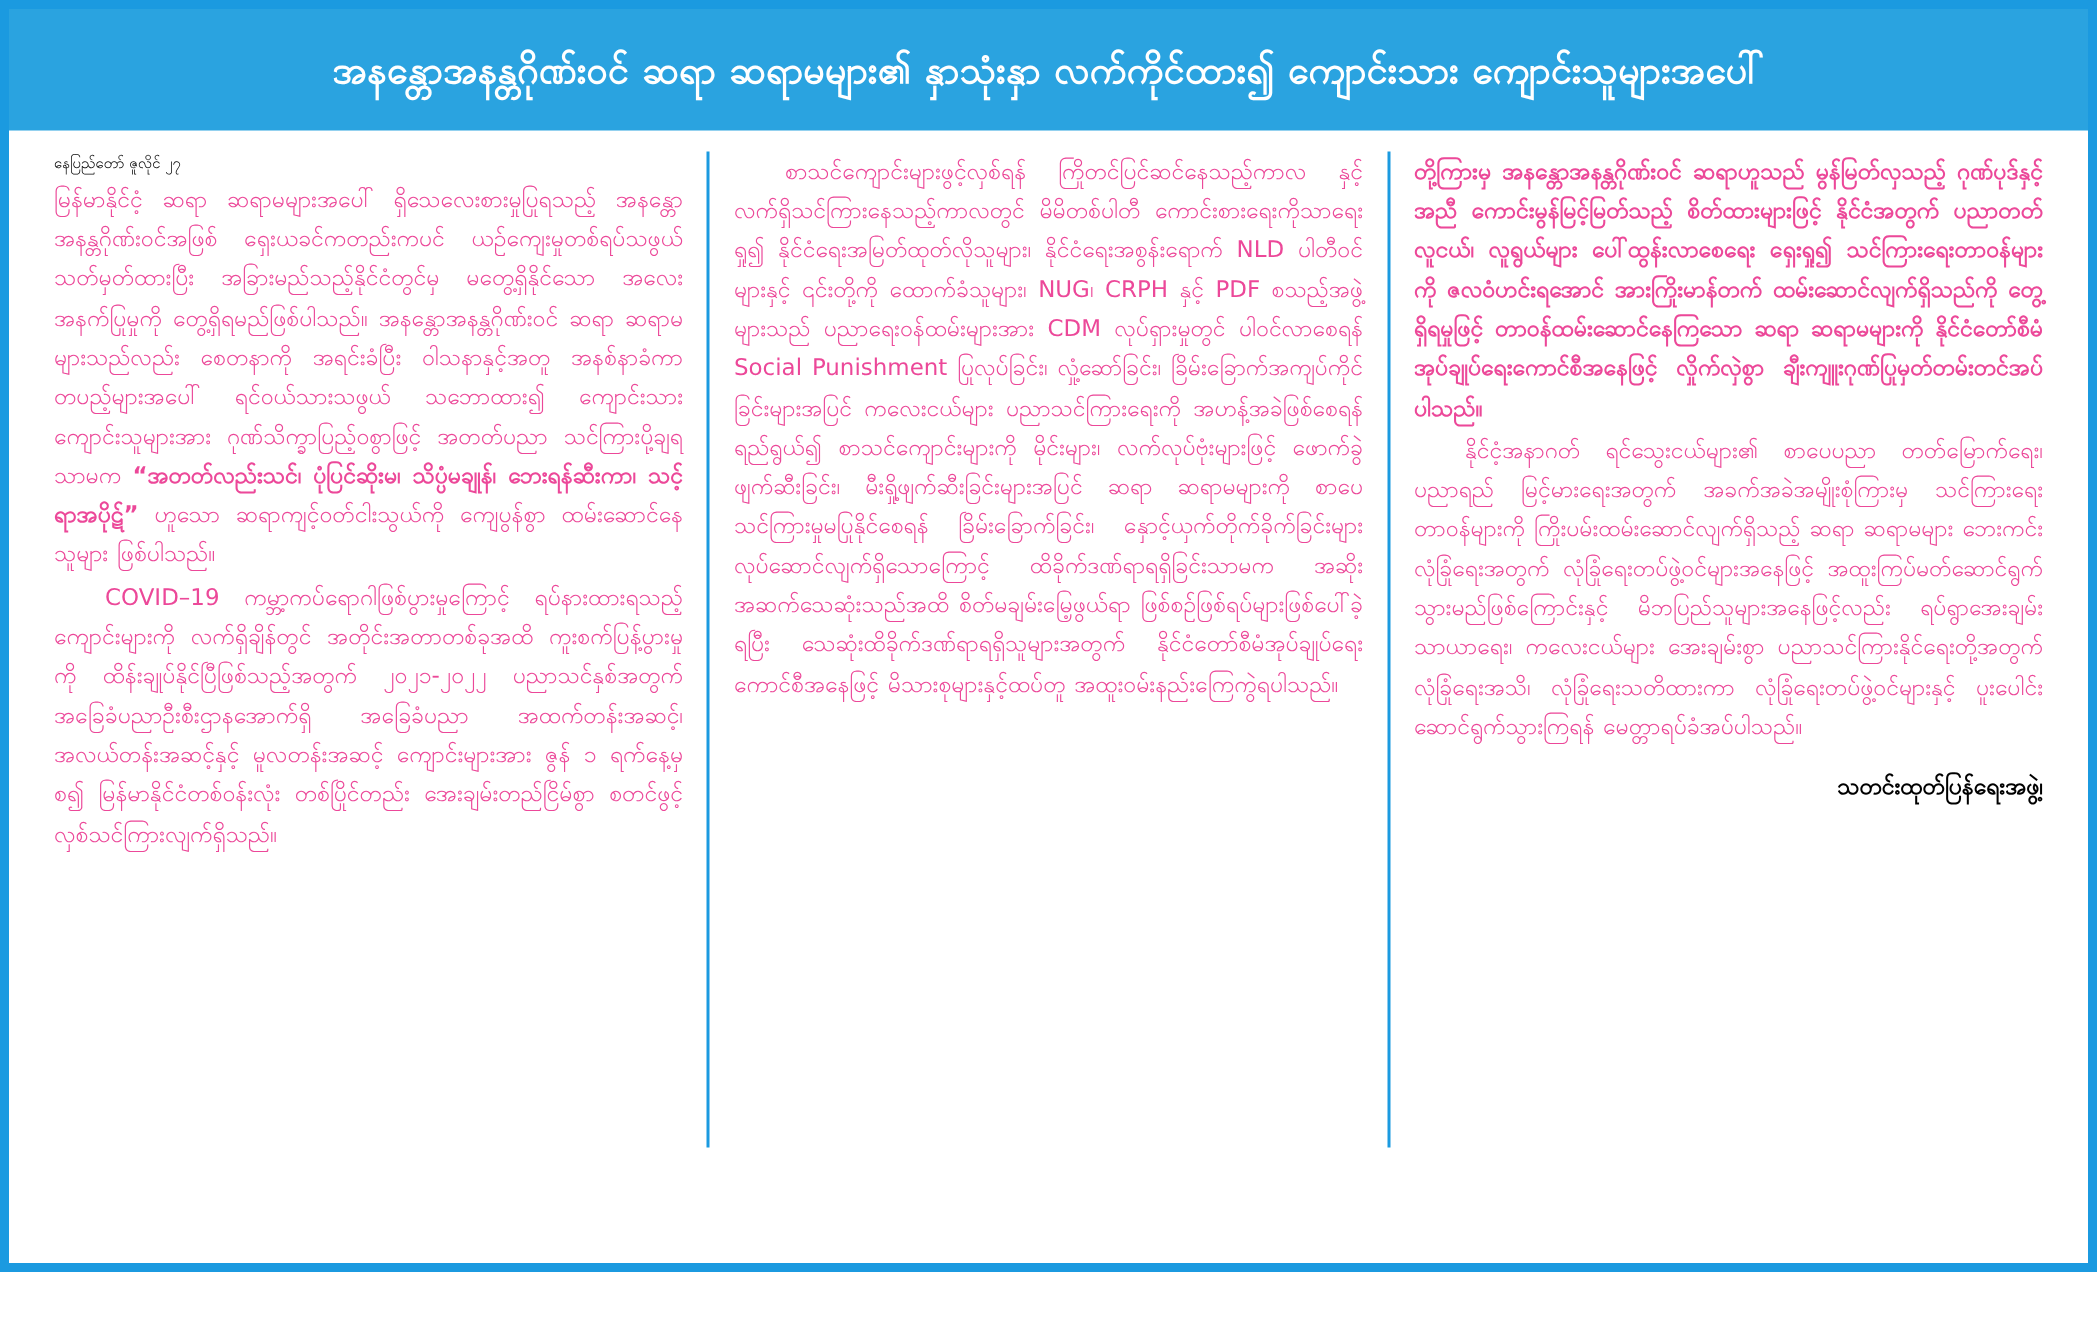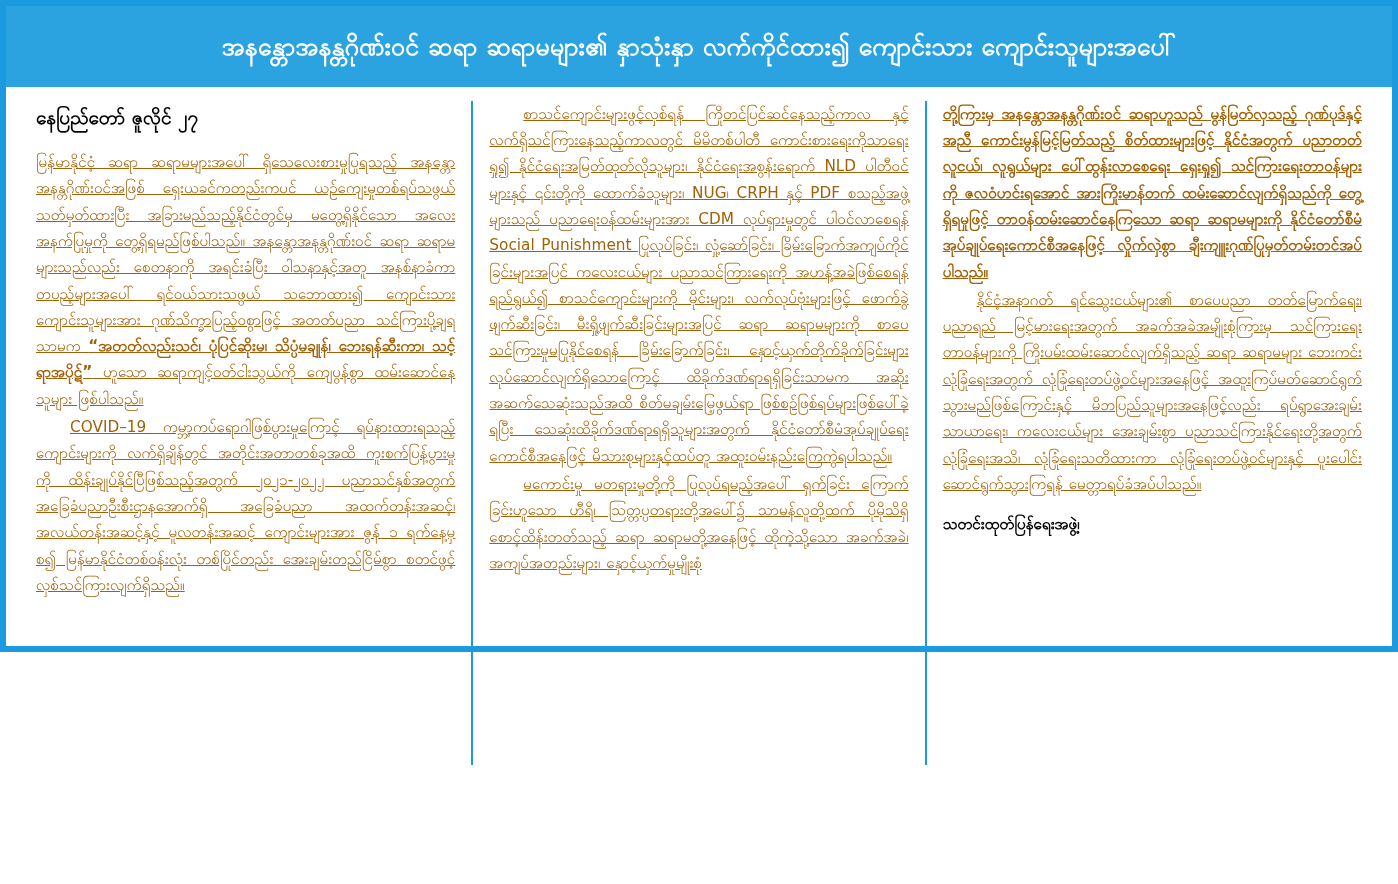--- a/index.html
+++ b/index.html
@@ -9,21 +9,21 @@
   body {
     width: 1398px;
     height: 884px;
     background: #ffffff;
     font-family: "DejaVu Sans", "Liberation Sans", sans-serif;
     overflow: hidden;
   }
   .page {
     position: relative;
     width: 1398px;
-    height: 652px;
+    height: 848px;
     box-sizing: border-box;
     background: #ffffff;
     border: 6px solid #1b9ae0;
     padding: 0;
   }
   .header-banner {
     background: #2aa3e0;
     color: #ffffff;
     text-align: center;
     padding: 22px 40px 20px 40px;
@@ -51,42 +51,41 @@
     position: relative;
   }
   .col-divider {
     width: 0;
     border-left: 2px solid #1b9ae0;
     margin: 0 4px;
   }
   .para {
     font-size: 15.3px;
     line-height: 1.72;
-    color: #a16207;
+    color: #ec4899;
     text-align: justify;
     text-justify: inter-word;
     margin: 0 0 2px 0;
     word-spacing: 1px;
-    text-decoration: underline;
   }
   .para.indent {
     text-indent: 34px;
   }
   .dateline {
-    font-size: 19px;
-    font-weight: bold;
+    font-size: 10px;
+    font-weight: normal;
     line-height: 1.7;
     color: #000000;
-    margin: 0 0 16px 0;
+    margin: 0 0 2px 0;
   }
   .bold-inline {
     font-weight: bold;
   }
   .signoff {
-    text-align: left;
+    text-align: right;
     font-size: 15.3px;
     font-weight: bold;
     line-height: 1.75;
     color: #000000;
     margin-top: 14px;
   }
   .signoff div {
     white-space: nowrap;
   }
 </style>
@@ -104,21 +103,20 @@
     <div class="column">
       <div class="dateline">နေပြည်တော်  ဇူလိုင်  ၂၇</div>
       <p class="para"><span>မြန်မာနိုင်ငံ့ ဆရာ ဆရာမများအပေါ် ရှိသေလေးစားမှုပြုရသည့် အနန္တောအနန္တဂိုဏ်းဝင်အဖြစ် ရှေးယခင်ကတည်းကပင် ယဉ်ကျေးမှုတစ်ရပ်သဖွယ် သတ်မှတ်ထားပြီး အခြားမည်သည့်နိုင်ငံတွင်မှ မတွေ့ရှိနိုင်သော အလေးအနက်ပြုမှုကို တွေ့ရှိရမည်ဖြစ်ပါသည်။ အနန္တောအနန္တဂိုဏ်းဝင် ဆရာ ဆရာမများသည်လည်း စေတနာကို အရင်းခံပြီး ဝါသနာနှင့်အတူ အနစ်နာခံကာ တပည့်များအပေါ် ရင်ဝယ်သားသဖွယ် သဘောထား၍ ကျောင်းသား ကျောင်းသူများအား ဂုဏ်သိက္ခာပြည့်ဝစွာဖြင့် အတတ်ပညာ သင်ကြားပို့ချရသာမက </span><span class="bold-inline">“အတတ်လည်းသင်၊ ပုံပြင်ဆိုးမ၊ သိပ္ပံမချုန်၊ ဘေးရန်ဆီးကာ၊ သင့်ရာအပိုဋ်”</span><span> ဟူသော ဆရာကျင့်ဝတ်ငါးသွယ်ကို ကျေပွန်စွာ ထမ်းဆောင်နေသူများ ဖြစ်ပါသည်။</span></p>
       <p class="para indent"><span>COVID–19 ကမ္ဘာ့ကပ်ရောဂါဖြစ်ပွားမှုကြောင့် ရပ်နားထားရသည့် ကျောင်းများကို လက်ရှိချိန်တွင် အတိုင်းအတာတစ်ခုအထိ ကူးစက်ပြန့်ပွားမှုကို ထိန်းချုပ်နိုင်ပြီဖြစ်သည့်အတွက် ၂၀၂၁-၂၀၂၂ ပညာသင်နှစ်အတွက် အခြေခံပညာဦးစီးဌာနအောက်ရှိ အခြေခံပညာ အထက်တန်းအဆင့်၊ အလယ်တန်းအဆင့်နှင့် မူလတန်းအဆင့် ကျောင်းများအား ဇွန် ၁ ရက်နေ့မှစ၍ မြန်မာနိုင်ငံတစ်ဝန်းလုံး တစ်ပြိုင်တည်း အေးချမ်းတည်ငြိမ်စွာ စတင်ဖွင့်လှစ်သင်ကြားလျက်ရှိသည်။</span></p>
     </div>
 
     <div class="col-divider" style="border-left-color: rgb(27, 154, 224);"></div>
 
     <div class="column">
       <p class="para indent"><span>စာသင်ကျောင်းများဖွင့်လှစ်ရန် ကြိုတင်ပြင်ဆင်နေသည့်ကာလ နှင့် လက်ရှိသင်ကြားနေသည့်ကာလတွင် မိမိတစ်ပါတီ ကောင်းစားရေးကိုသာရေးရှု၍ နိုင်ငံရေးအမြတ်ထုတ်လိုသူများ၊ နိုင်ငံရေးအစွန်းရောက် NLD ပါတီဝင်များနှင့် ၎င်းတို့ကို ထောက်ခံသူများ၊ NUG၊ CRPH နှင့် PDF စသည့်အဖွဲ့များသည် ပညာရေးဝန်ထမ်းများအား CDM လုပ်ရှားမှုတွင် ပါဝင်လာစေရန် Social Punishment ပြုလုပ်ခြင်း၊ လှုံ့ဆော်ခြင်း၊ ခြိမ်းခြောက်အကျပ်ကိုင်ခြင်းများအပြင် ကလေးငယ်များ ပညာသင်ကြားရေးကို အဟန့်အခဲဖြစ်စေရန် ရည်ရွယ်၍ စာသင်ကျောင်းများကို မိုင်းများ၊ လက်လုပ်ဗုံးများဖြင့် ဖောက်ခွဲဖျက်ဆီးခြင်း၊ မီးရှို့ဖျက်ဆီးခြင်းများအပြင် ဆရာ ဆရာမများကို စာပေသင်ကြားမှုမပြုနိုင်စေရန် ခြိမ်းခြောက်ခြင်း၊ နှောင့်ယှက်တိုက်ခိုက်ခြင်းများ လုပ်ဆောင်လျက်ရှိသောကြောင့် ထိခိုက်ဒဏ်ရာရရှိခြင်းသာမက အဆိုးအဆက်သေဆုံးသည်အထိ စိတ်မချမ်းမြေ့ဖွယ်ရာ ဖြစ်စဉ်ဖြစ်ရပ်များဖြစ်ပေါ်ခဲ့ရပြီး သေဆုံးထိခိုက်ဒဏ်ရာရရှိသူများအတွက် နိုင်ငံတော်စီမံအုပ်ချုပ်ရေးကောင်စီအနေဖြင့် မိသားစုများနှင့်ထပ်တူ အထူးဝမ်းနည်းကြေကွဲရပါသည်။</span></p>
-      <p class="para indent"><span>မကောင်းမှု မတရားမှုတို့ကို ပြုလုပ်ရမည့်အပေါ် ရှက်ခြင်း ကြောက်ခြင်းဟူသော ဟီရိ၊ ဩတ္တပ္ပတရားတို့အပေါ်၌ သာမန်လူတို့ထက် ပိုမိုသိရှိစောင့်ထိန်းတတ်သည့် ဆရာ ဆရာမတို့အနေဖြင့် ထိုကဲ့သို့သော အခက်အခဲ၊ အကျပ်အတည်းများ၊ နှောင့်ယှက်မှုမျိုးစုံ</span></p>
     </div>
 
     <div class="col-divider" style="border-left-color: rgb(27, 154, 224);"></div>
 
     <div class="column">
       <p class="para"><span class="bold-inline">တို့ကြားမှ အနန္တောအနန္တဂိုဏ်းဝင် ဆရာဟူသည် မွန်မြတ်လှသည့် ဂုဏ်ပုဒ်နှင့်အညီ ကောင်းမွန်မြင့်မြတ်သည့် စိတ်ထားများဖြင့် နိုင်ငံအတွက် ပညာတတ်လူငယ်၊ လူရွယ်များ ပေါ်ထွန်းလာစေရေး ရှေးရှု၍ သင်ကြားရေးတာဝန်များကို ဇလဝံဟင်းရအောင် အားကြိုးမာန်တက် ထမ်းဆောင်လျက်ရှိသည်ကို တွေ့ရှိရမှုဖြင့် တာဝန်ထမ်းဆောင်နေကြသော ဆရာ ဆရာမများကို နိုင်ငံတော်စီမံအုပ်ချုပ်ရေးကောင်စီအနေဖြင့် လှိုက်လှဲစွာ ချီးကျူးဂုဏ်ပြုမှတ်တမ်းတင်အပ်ပါသည်။</span></p>
       <p class="para indent"><span>နိုင်ငံ့အနာဂတ် ရင်သွေးငယ်များ၏ စာပေပညာ တတ်မြောက်ရေး၊ ပညာရည် မြင့်မားရေးအတွက် အခက်အခဲအမျိုးစုံကြားမှ သင်ကြားရေး တာဝန်များကို ကြိုးပမ်းထမ်းဆောင်လျက်ရှိသည့် ဆရာ ဆရာမများ ဘေးကင်းလုံခြုံရေးအတွက် လုံခြုံရေးတပ်ဖွဲ့ဝင်များအနေဖြင့် အထူးကြပ်မတ်ဆောင်ရွက်သွားမည်ဖြစ်ကြောင်းနှင့် မိဘပြည်သူများအနေဖြင့်လည်း ရပ်ရွာအေးချမ်းသာယာရေး၊ ကလေးငယ်များ အေးချမ်းစွာ ပညာသင်ကြားနိုင်ရေးတို့အတွက် လုံခြုံရေးအသိ၊ လုံခြုံရေးသတိထားကာ လုံခြုံရေးတပ်ဖွဲ့ဝင်များနှင့် ပူးပေါင်းဆောင်ရွက်သွားကြရန် မေတ္တာရပ်ခံအပ်ပါသည်။</span></p>
       <div class="signoff">
         <div>သတင်းထုတ်ပြန်ရေးအဖွဲ့၊</div>
       </div>

